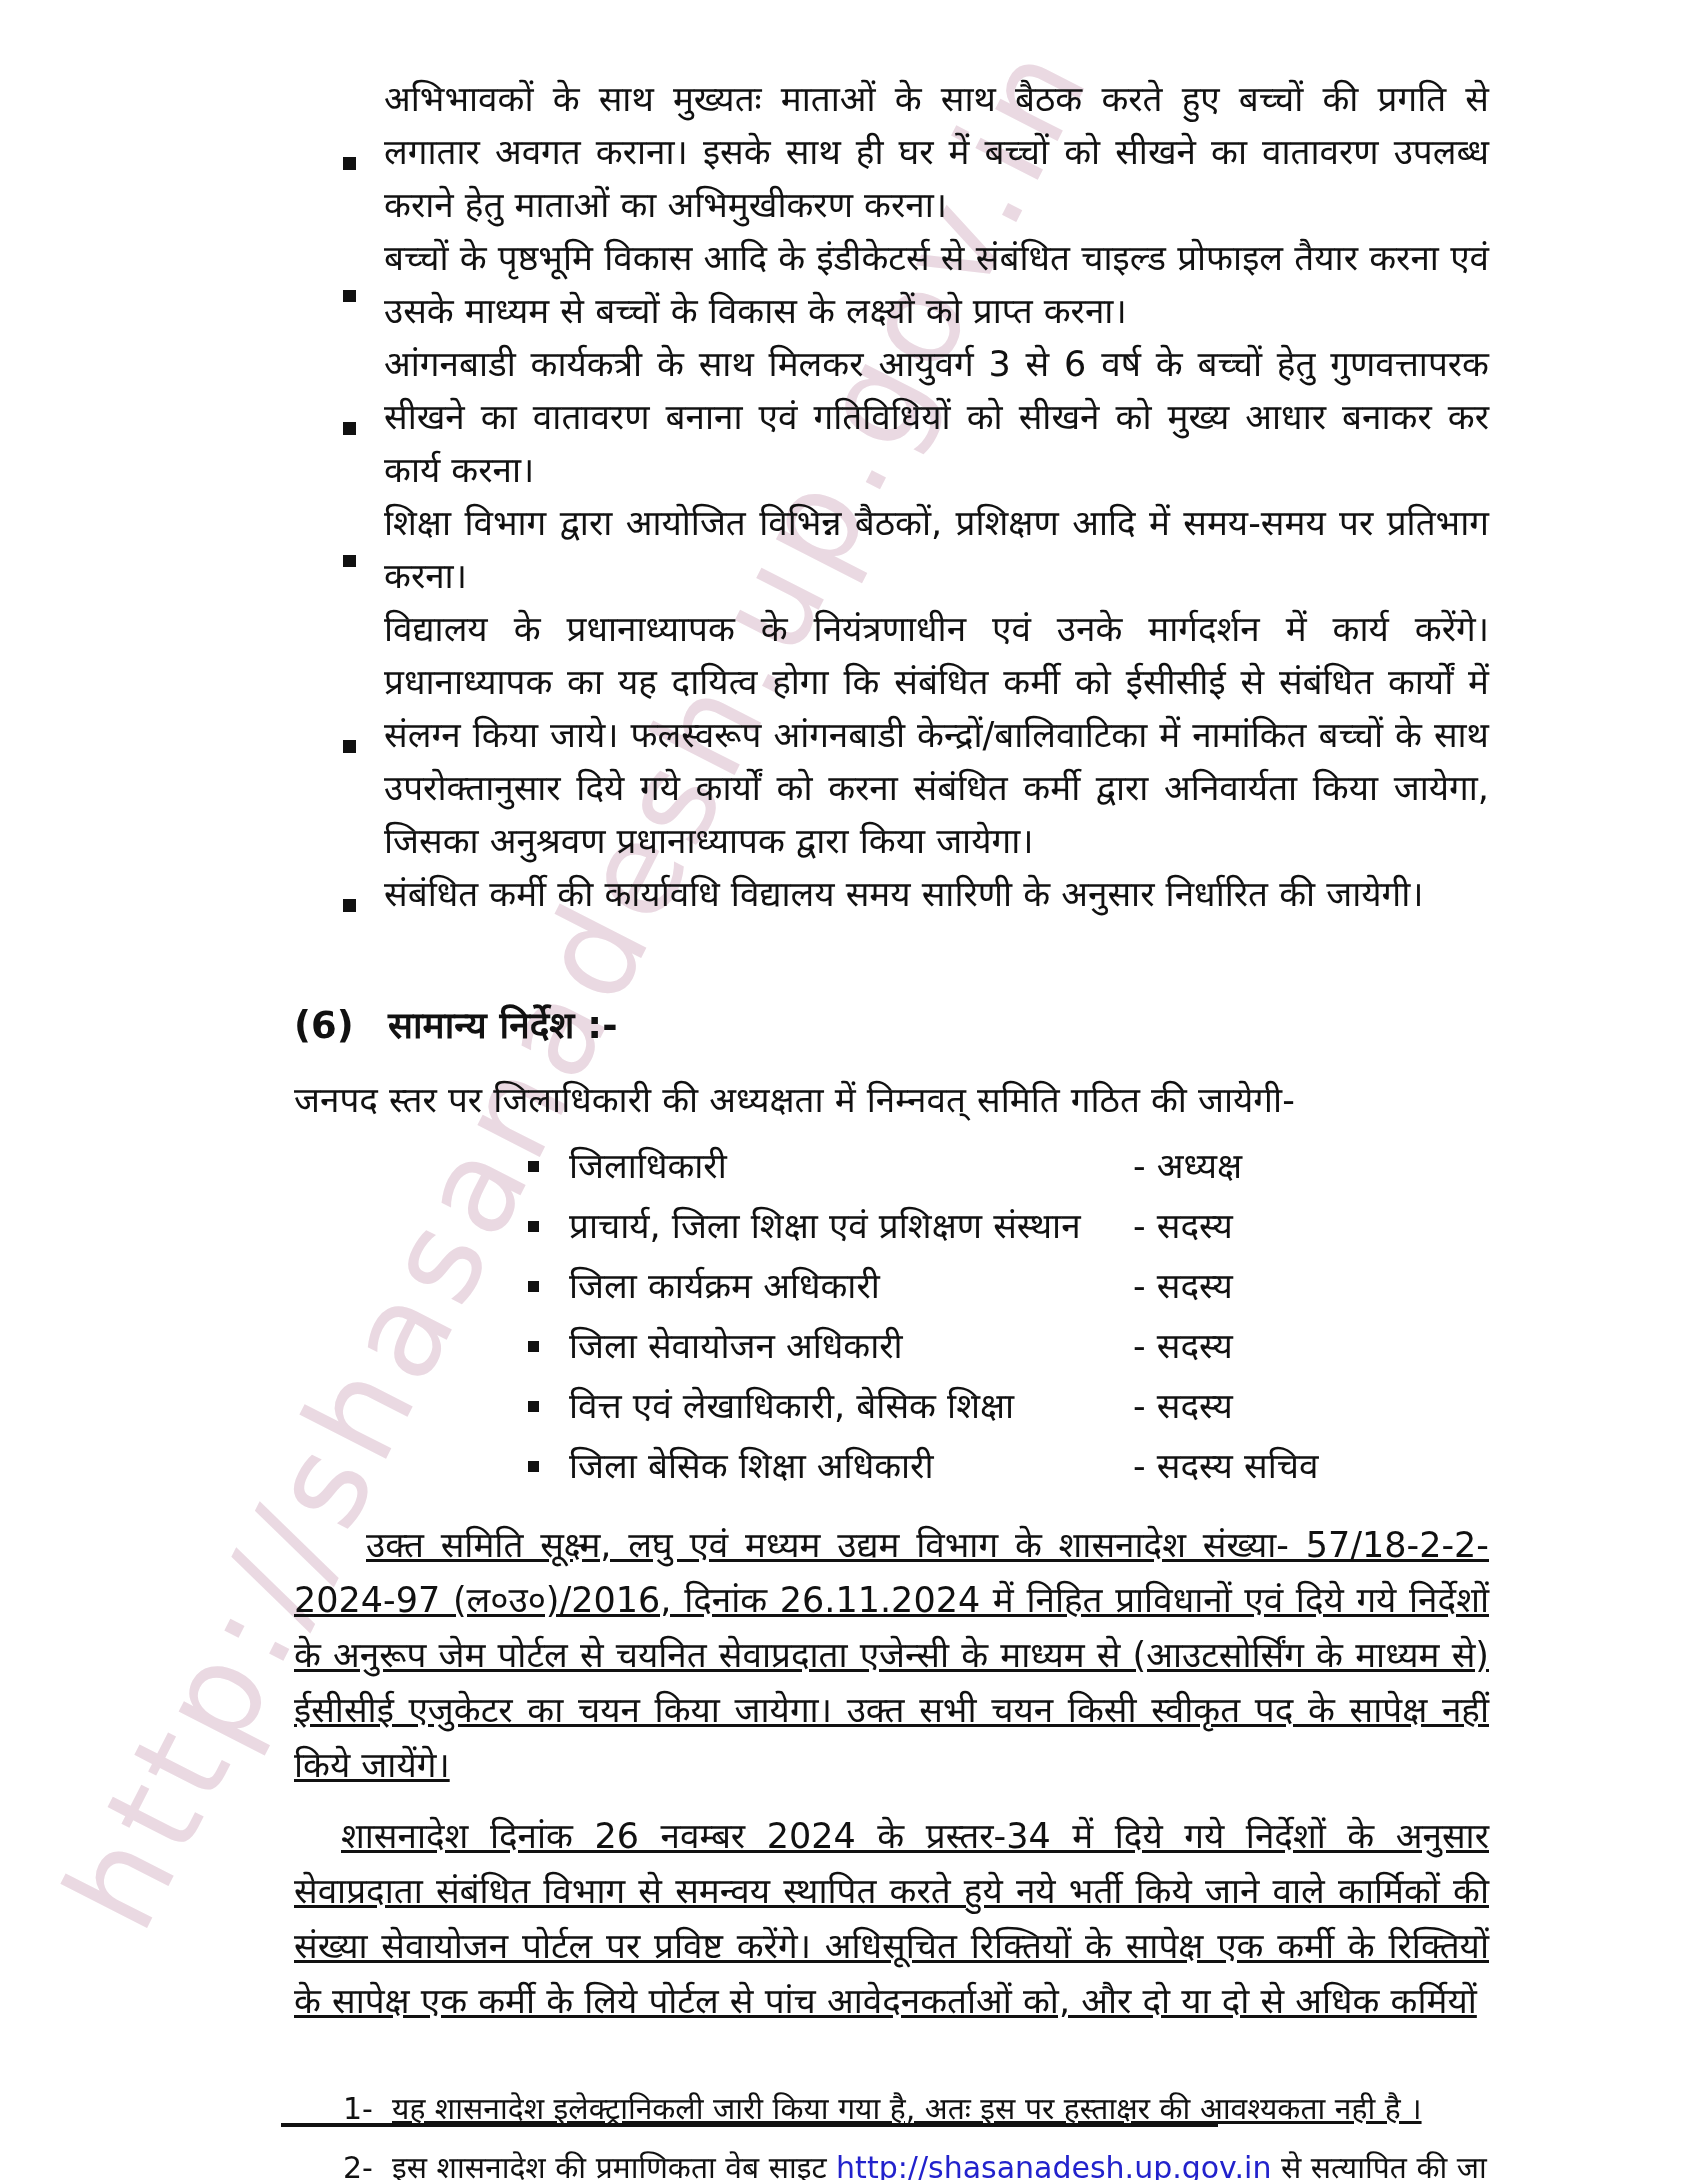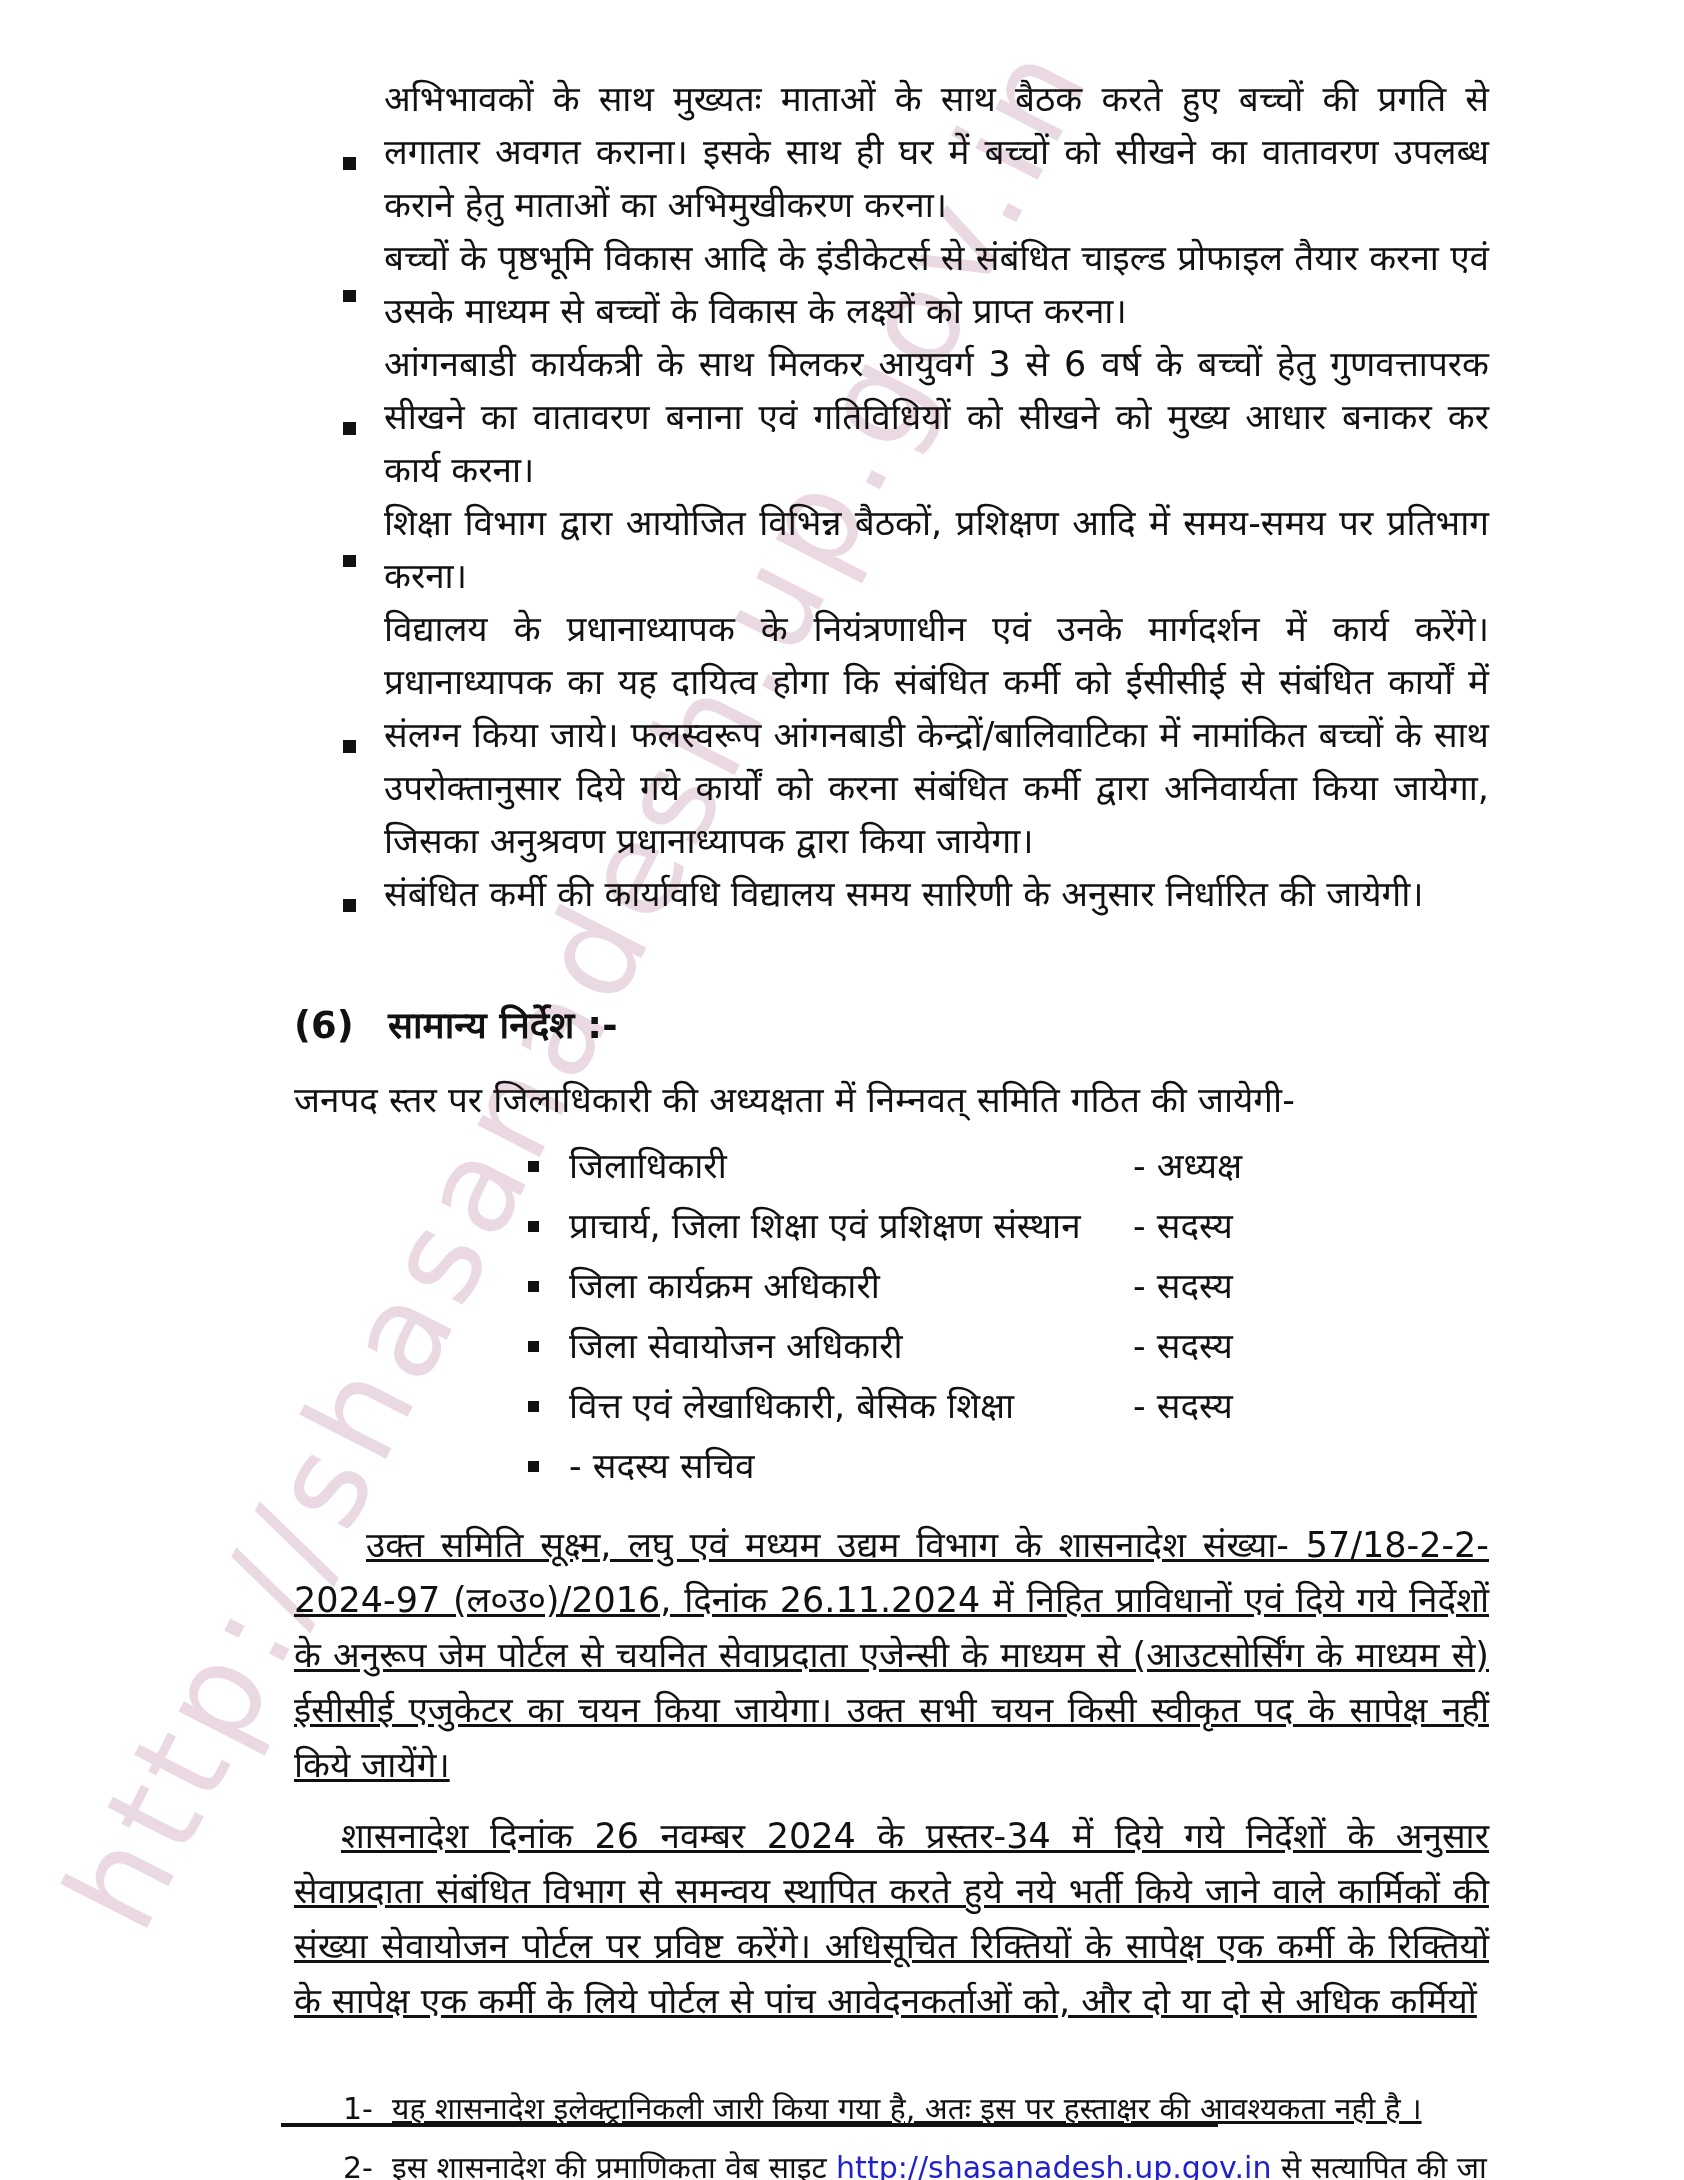--- a/index.html
+++ b/index.html
@@ -162,20 +162,21 @@
         <span class="committee-marker">
             <span class="sq"></span>
           </span>
         <span class="committee-name">वित्त एवं लेखाधिकारी, बेसिक शिक्षा</span>
         <span class="committee-role">- सदस्य</span>
       </div>
       <div class="committee-row">
         <span class="committee-marker">
             <span class="sq"></span>
           </span>
+        <span class="committee-name">जिला बेसिक शिक्षा अधिकारी</span>
         <span class="committee-role">- सदस्य सचिव</span>
       </div>
     </div>
 
     <div class="para para1">उक्त समिति सूक्ष्म, लघु एवं मध्यम उद्यम विभाग के शासनादेश संख्या- 57/18-2-2-2024-97 (ल०उ०)/2016, दिनांक 26.11.2024 में निहित प्राविधानों एवं दिये गये निर्देशों के अनुरूप जेम पोर्टल से चयनित सेवाप्रदाता एजेन्सी के माध्यम से (आउटसोर्सिंग के माध्यम से) ईसीसीई एजुकेटर का चयन किया जायेगा। उक्त सभी चयन किसी स्वीकृत पद के सापेक्ष नहीं किये जायेंगे।</div>
     <div class="para para2">शासनादेश दिनांक 26 नवम्बर 2024 के प्रस्तर-34 में दिये गये निर्देशों के अनुसार सेवाप्रदाता संबंधित विभाग से समन्वय स्थापित करते हुये नये भर्ती किये जाने वाले कार्मिकों की संख्या सेवायोजन पोर्टल पर प्रविष्ट करेंगे। अधिसूचित रिक्तियों के सापेक्ष एक कर्मी के रिक्तियों के सापेक्ष एक कर्मी के लिये पोर्टल से पांच आवेदनकर्ताओं को, और दो या दो से अधिक कर्मियों</div>
 
     <div class="footnotes">
       <div>
         <span class="fn1"><span class="fn-rule"></span><span class="fn-num">1-</span><span>यह शासनादेश इलेक्ट्रानिकली जारी किया गया है, अतः इस पर हस्ताक्षर की आवश्यकता नही है ।</span></span>

